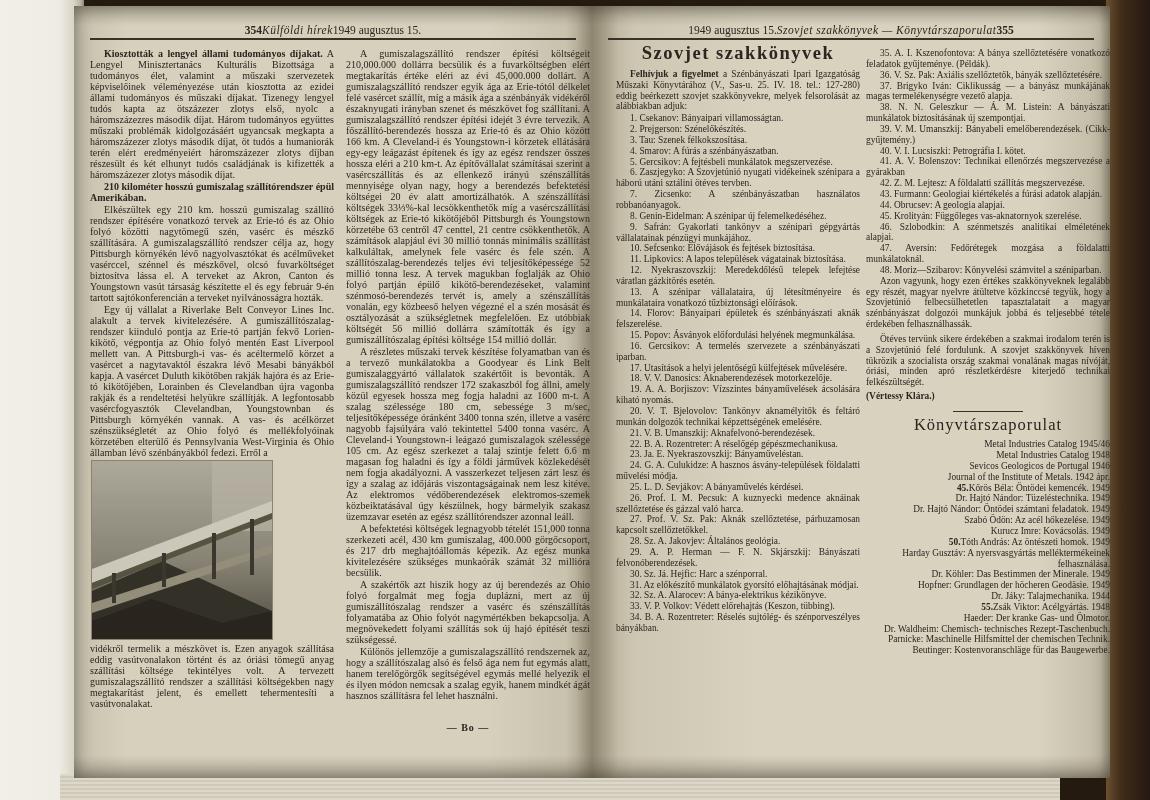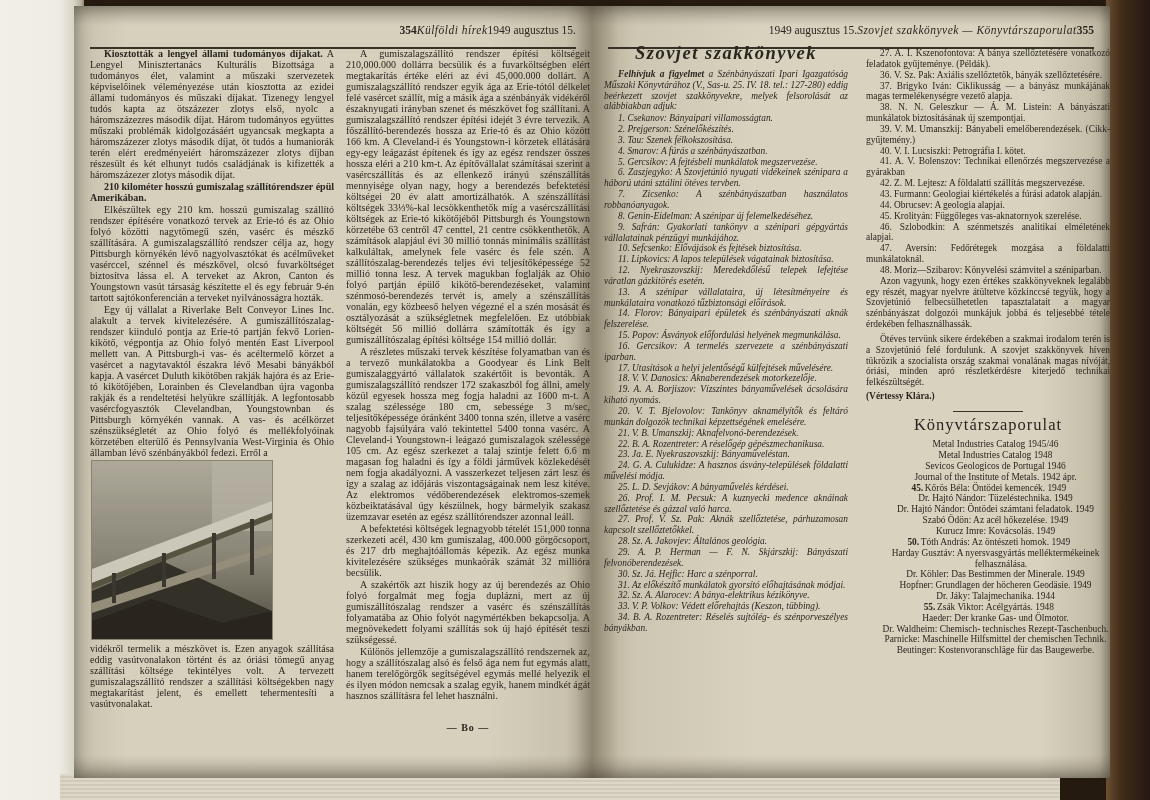--- a/index.html
+++ b/index.html
@@ -27,48 +27,48 @@
       linear-gradient(180deg,rgba(90,80,60,.25) 0,rgba(0,0,0,0) 2.5%,rgba(0,0,0,0) 97%,rgba(90,80,60,.3) 100%),
       linear-gradient(90deg,#c6bfab 0,#d6d0bd 5%,#d6d0bd 40%,#c7c0ab 48.5%,#aea68f 50%,#cdc6b2 54%,#d8d2bf 66%,#d8d2bf 93%,#c2bba6 99%,#a99f87 100%);
     box-shadow:0 0 18px rgba(0,0,0,.45) inset;
   }
   .page{position:absolute;top:0;width:518px;height:772px;overflow:hidden;color:#2a2620;}
   .page-left{left:0;}
   .page-right{left:518px;}
   .running-head{
     position:absolute;top:12px;left:16px;right:16px;height:18px;
     border-bottom:2px solid #373226;
-    display:flex;justify-content:flex-end;align-items:flex-end;
-    font-size:11.5px;padding-bottom:11px;
+    display:flex;justify-content:center;align-items:flex-end;
+    font-size:11.5px;padding-bottom:2px;
   }
   .running-head .rh-title{font-style:italic;letter-spacing:.5px;}
   .running-head .rh-num{font-weight:bold;}
   .col{position:absolute;top:42px;width:244px;text-align:justify;}
   .page-left .col{font-size:10px;line-height:11.0px;}
   .page-right .col{font-size:9.4px;line-height:10.85px;}
   .page-left .col-1{left:16px;}
   .page-left .col-2{left:272px;}
-  .page-right .col-1{left:12px;font-style:italic;}
+  .page-right .col-1{left:24px;}
   .page-right .col-2{left:274px;}
   .para{text-indent:14px;margin:0 0 1px 0;}
   .para.no-indent{text-indent:0;}
   .lead-bold,.subhead{font-weight:bold;}
   .subhead{text-indent:14px;margin:1px 0;}
   .sig-right{text-align:left;font-weight:bold;padding-right:26px;margin-top:3px;}
   .sig-center{text-align:center;font-weight:bold;letter-spacing:1px;margin-top:21px;}
   .main-heading{
     text-align:center;font-weight:bold;font-size:18.5px;letter-spacing:1.5px;
     margin:0 0 10px 0;text-indent:0;
   }
   .sub-main-heading{
     text-align:center;font-weight:normal;font-size:16.5px;letter-spacing:1px;
     margin:8px 0 8px 0;
   }
   .sov-item{text-indent:14px;margin:0;}
-  .lib-list{text-align:center;}
+  .lib-list{text-align:right;}
   .lib-item{padding-left:26px;text-indent:-26px;margin:0;}
   .lib-item .num{display:inline-block;width:15px;text-indent:0;font-weight:bold;}
   .divider{width:70px;border-bottom:1.6px solid #373226;margin:7px auto 2px auto;}
   .photo{
     width:180px;height:178px;margin:3px 0 4px 2px;
     box-shadow:0 0 0 1px #8a8370;display:block;
   }
   .spine-shade{
     position:absolute;left:492px;top:0;width:52px;height:772px;pointer-events:none;
     background:linear-gradient(90deg,rgba(0,0,0,0) 0,rgba(60,50,35,.28) 50%,rgba(0,0,0,0) 100%);
@@ -176,21 +176,21 @@
           <p class="sov-item">31. Az előkészítő munkálatok gyorsító előhajtásának módjai.</p>
           <p class="sov-item">32. Sz. A. Alarocev: A bánya-elektrikus kézikönyve.</p>
           <p class="sov-item">33. V. P. Volkov: Védett előrehajtás (Keszon, tübbing).</p>
           <p class="sov-item">34. B. A. Rozentreter: Réselés sujtólég- és szénporveszélyes bányákban.</p>
         </div>
     </div>
 
     <div class="col col-2">
       <div>
 
-      <p class="sov-item">27. A. I. Kszenofontova: A bánya szellőztetésére vonatkozó feladatok gyűjteménye. (Példák).</p>
+      <p class="sov-item">35. A. I. Kszenofontova: A bánya szellőztetésére vonatkozó feladatok gyűjteménye. (Példák).</p>
           <p class="sov-item">36. V. Sz. Pak: Axiális szellőztetők, bányák szellőztetésére.</p>
           <p class="sov-item">37. Brigyko Iván: Ciklikusság — a bányász munkájának magas termelékenységre vezető alapja.</p>
           <p class="sov-item">38. N. N. Geleszkur — Á. M. Listein: A bányászati munkálatok biztosításának új szempontjai.</p>
           <p class="sov-item">39. V. M. Umanszkij: Bányabeli emelőberendezések. (Cikk-gyűjtemény.)</p>
           <p class="sov-item">40. V. I. Lucsiszki: Petrográfia I. kötet.</p>
           <p class="sov-item">41. A. V. Bolenszov: Technikai ellenőrzés megszervezése a gyárakban</p>
           <p class="sov-item">42. Z. M. Lejtesz: A földalatti szállítás megszervezése.</p>
           <p class="sov-item">43. Furmann: Geologiai kiértékelés a fúrási adatok alapján.</p>
           <p class="sov-item">44. Obrucsev: A geologia alapjai.</p>
           <p class="sov-item">45. Krolityán: Függőleges vas-aknatornyok szerelése.</p>

